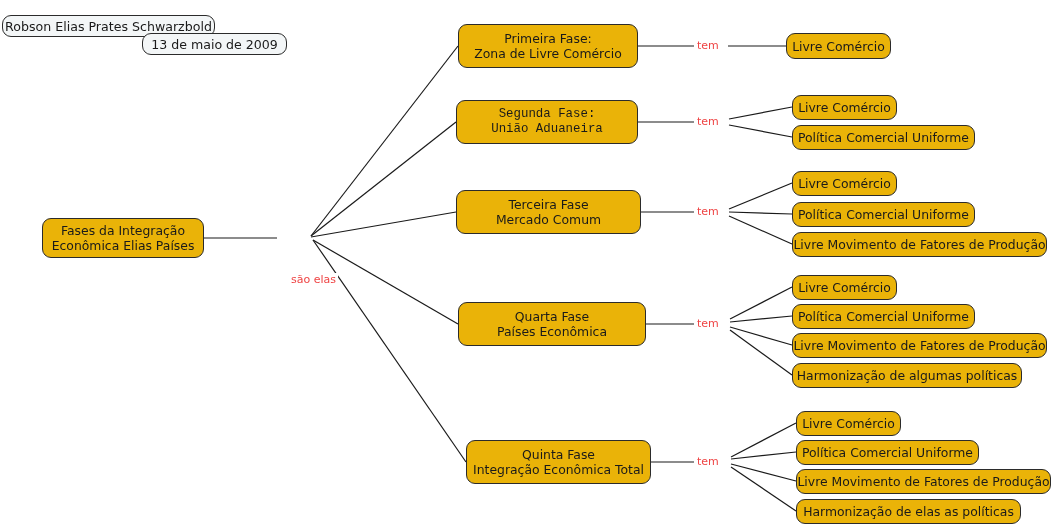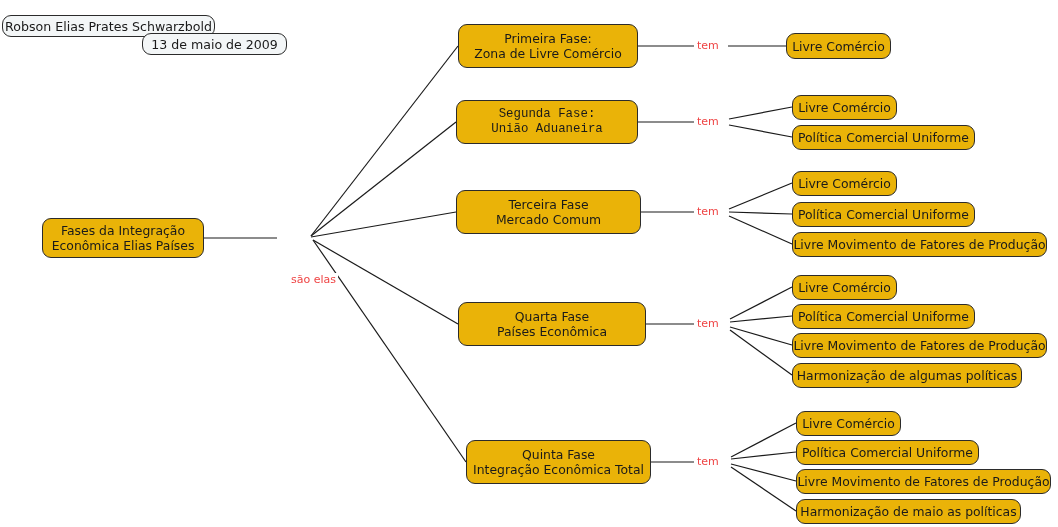--- a/index.html
+++ b/index.html
@@ -193,16 +193,16 @@
   <div class="node" style="left:796px; top:411px; width:105px; height:25px;">
     <span>Livre Comércio</span>
   </div>
   <div class="node" style="left:796px; top:440px; width:183px; height:25px;">
     <span>Política Comercial Uniforme</span>
   </div>
   <div class="node" style="left:796px; top:469px; width:255px; height:25px;">
     <span>Livre Movimento de Fatores de Produção</span>
   </div>
   <div class="node" style="left:796px; top:499px; width:225px; height:25px;">
-    <span>Harmonização de maio as políticas</span>
+    <span>Harmonização de elas as políticas</span>
   </div>
 
 </div>
 
 </body></html>

